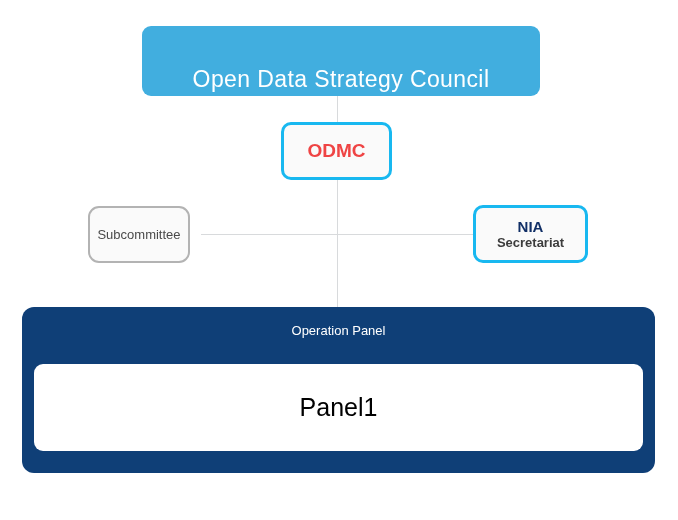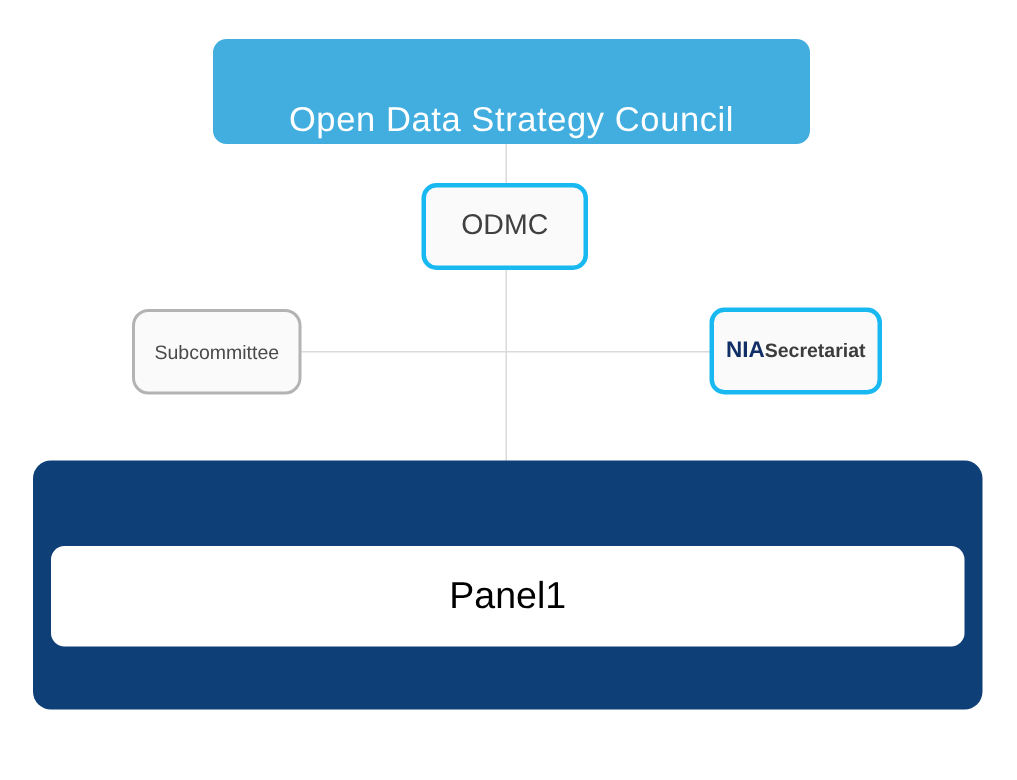--- a/index.html
+++ b/index.html
@@ -62,32 +62,32 @@
     height: 58px;
     background: #fafafa;
     border: 3px solid #18b8f0;
     border-radius: 10px;
     display: flex;
     align-items: center;
     justify-content: center;
     box-sizing: border-box;
   }
   .odmc-label {
-    color: #404040;
+    color: #ef4444;
     font-size: 19px;
-    font-weight: 400;
+    font-weight: 700;
     white-space: nowrap;
   }
 
   
   .subcommittee-box {
     position: absolute;
     left: 88px;
     top: 206px;
-    width: 113px;
+    width: 102px;
     height: 57px;
     background: #fafafa;
     border: 2px solid #b3b3b3;
     border-radius: 11px;
     display: flex;
     align-items: center;
     justify-content: center;
     box-sizing: border-box;
   }
   .subcommittee-label {
@@ -101,21 +101,21 @@
   .nia-box {
     position: absolute;
     left: 473px;
     top: 205px;
     width: 115px;
     height: 58px;
     background: #fafafa;
     border: 3px solid #18b8f0;
     border-radius: 10px;
     display: flex;
-    flex-direction: row;
+    flex-direction: column;
     align-items: center;
     justify-content: center;
     box-sizing: border-box;
   }
   .nia-title {
     color: #112f66;
     font-size: 15px;
     font-weight: bold;
     line-height: 1.15;
     white-space: nowrap;
@@ -148,21 +148,21 @@
     color: #ffffff;
     font-size: 13px;
     font-weight: 400;
     white-space: nowrap;
   }
   .panel-row {
     position: absolute;
     left: 12px;
     top: 57px;
     width: 609px;
-    height: 67px;
+    height: 87px;
     display: flex;
     gap: 4px;
     box-sizing: border-box;
   }
   .panel-card {
     flex: 1 1 0;
     background: #ffffff;
     border-radius: 9px;
     display: flex;
     align-items: center;
@@ -199,20 +199,21 @@
   <div class="subcommittee-box">
     <span class="subcommittee-label">Subcommittee</span>
   </div>
 
   <div class="nia-box">
     <span class="nia-title">NIA</span>
     <span class="nia-sub">Secretariat</span>
   </div>
 
   <div class="operation-container">
+    <div class="operation-title">Operation Panel</div>
 
     <div class="panel-row">
       <div class="panel-card">
         <span class="panel-card-label">Panel1</span>
       </div>
     </div>
   </div>
 
 </div>
 

